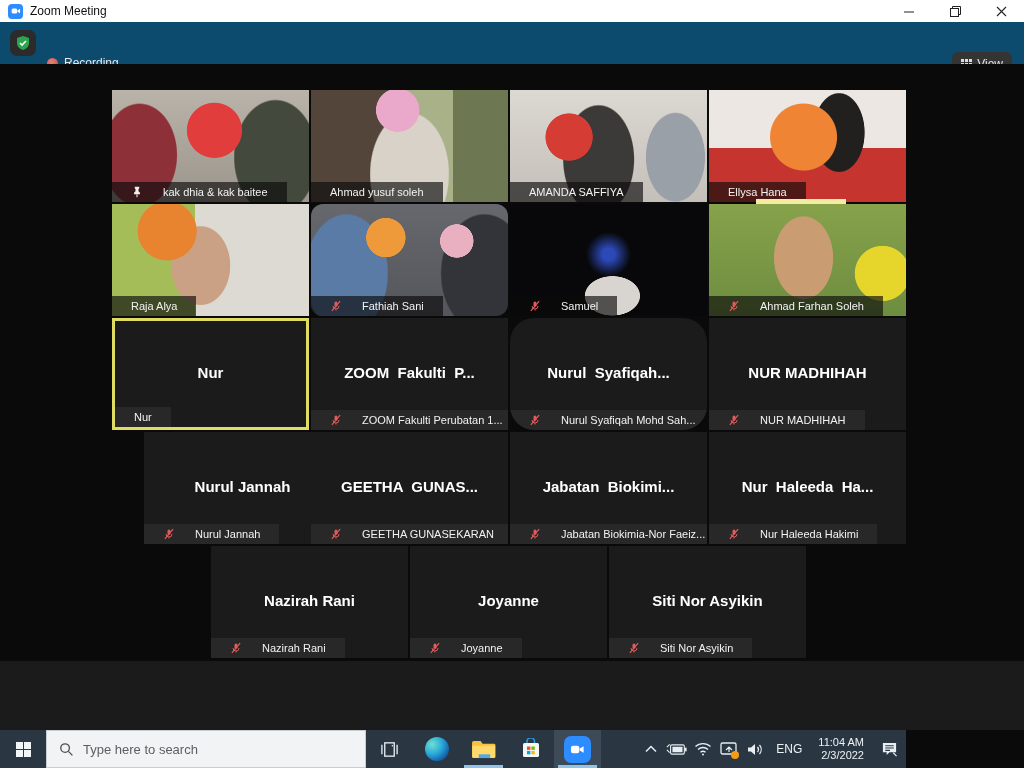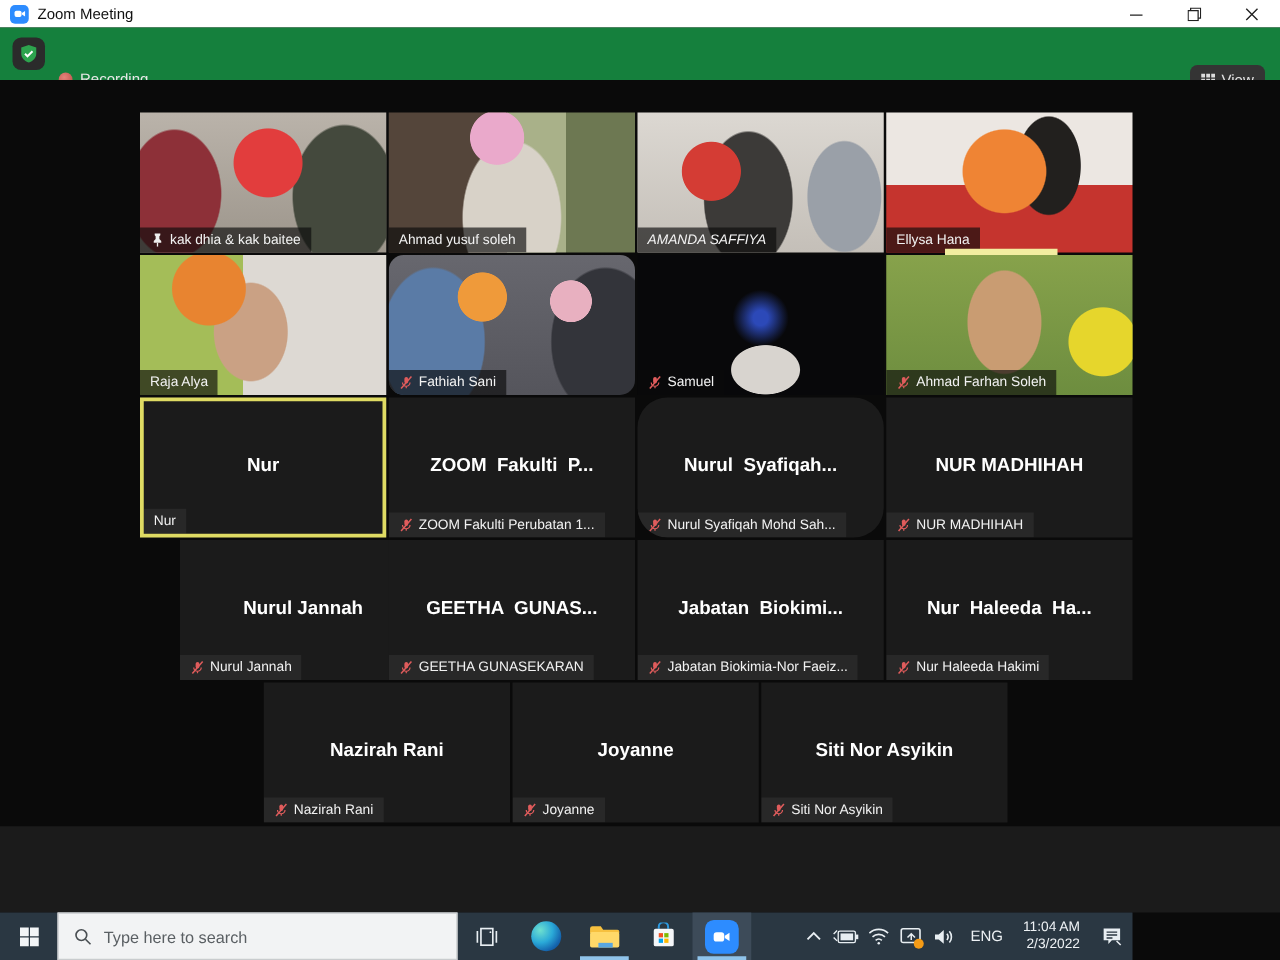--- a/index.html
+++ b/index.html
@@ -10,39 +10,39 @@
 
   
   #titlebar{left:0;top:0;width:1024px;height:22px;background:#ffffff;display:flex;align-items:center;}
   #app-icon{width:15px;height:15px;margin-left:8px;border-radius:4px;background:#2D8CFF;
             display:flex;align-items:center;justify-content:center;}
   #title-text{font-size:12px;color:#111;margin-left:7px;}
   #win-controls{position:absolute;right:0;top:0;height:22px;display:flex;}
   .win-btn{width:46px;height:22px;display:flex;align-items:center;justify-content:center;color:#222;}
 
   
-  #meet-header{left:0;top:22px;width:1024px;height:42px;background:#15803d;}
+  #meet-header{left:0;top:22px;width:1024px;height:42px;background:#0c4a6e;}
   #shield-btn{left:10px;top:8px;width:26px;height:26px;border-radius:7px;background:#2b2b2b;
               display:flex;align-items:center;justify-content:center;}
   #rec-dot{left:47px;top:36px;width:11px;height:11px;border-radius:50%;
            background:radial-gradient(circle at 40% 35%, #e4837a, #b94a44);}
   #rec-label{left:64px;top:34px;font-size:12px;color:#e8e8e8;}
   #view-btn{right:12px;top:30px;height:24px;padding:0 9px;border-radius:6px;background:#343434;
             display:flex;align-items:center;gap:5px;color:#e5e5e5;font-size:12px;}
   .grid9{width:11px;height:11px;display:grid;grid-template-columns:repeat(3,3px);grid-template-rows:repeat(3,3px);gap:1px;}
   .grid9 i{background:#dcdcdc;}
 
   
   #stage{left:0;top:64px;width:1024px;height:597px;background:#0a0a0a;}
   .tile{position:absolute;width:197px;height:112px;background:#1b1b1b;box-sizing:border-box;overflow:hidden;}
   .tile.active{border:3px solid #dfdb63;}
   .center-name{position:absolute;left:0;right:0;top:50%;transform:translateY(-58%);
                text-align:center;color:#fff;font-weight:bold;font-size:15px;white-space:pre;}
   .name-bar{position:absolute;left:0;bottom:0;max-width:100%;height:20px;display:flex;align-items:center;
-            gap:4px;padding:0 8px;background:rgba(10,10,10,0.65);color:#f2f2f2;font-size:11px;
+            gap:20px;padding:0 19px;background:rgba(10,10,10,0.65);color:#f2f2f2;font-size:11px;
             white-space:nowrap;overflow:hidden;box-sizing:border-box;}
   .novideo .name-bar{background:rgba(255,255,255,0.06);}
   .mini-icon{width:12px;height:12px;flex:0 0 auto;}
 
   
   .v1{background:radial-gradient(circle 28px at 52% 36%,#e23d3d 97%,transparent),
       radial-gradient(ellipse 38px 52px at 14% 58%,#8d3038 97%,transparent),
       radial-gradient(ellipse 42px 58px at 83% 60%,#44493d 97%,transparent),
       linear-gradient(180deg,#bab3aa,#9c958b);}
   .v2{background:radial-gradient(circle 22px at 44% 18%,#eaa9cb 97%,transparent),
@@ -158,21 +158,21 @@
           <rect x="7.3" y="11" width="1.4" height="4" fill="#efefef"></rect>
         </svg>
         <span>kak dhia &amp; kak baitee</span>
       </div>
     </div>
     <div class="tile v2" style="left: 311px; top: 26px;">
       <div class="name-bar">
         <span>Ahmad yusuf soleh</span>
       </div>
     </div>
-    <div class="tile v3" style="left: 510px; top: 26px; font-style: italic;">
+    <div class="tile v3" style="left: 510px; top: 26px;">
       <div class="name-bar">
         <span>AMANDA SAFFIYA</span>
       </div>
     </div>
     <div class="tile v4" style="left: 709px; top: 26px;">
       <div class="name-bar">
         <span>Ellysa Hana</span>
       </div>
     </div>
     <div class="tile v5" style="left: 112px; top: 140px;">

